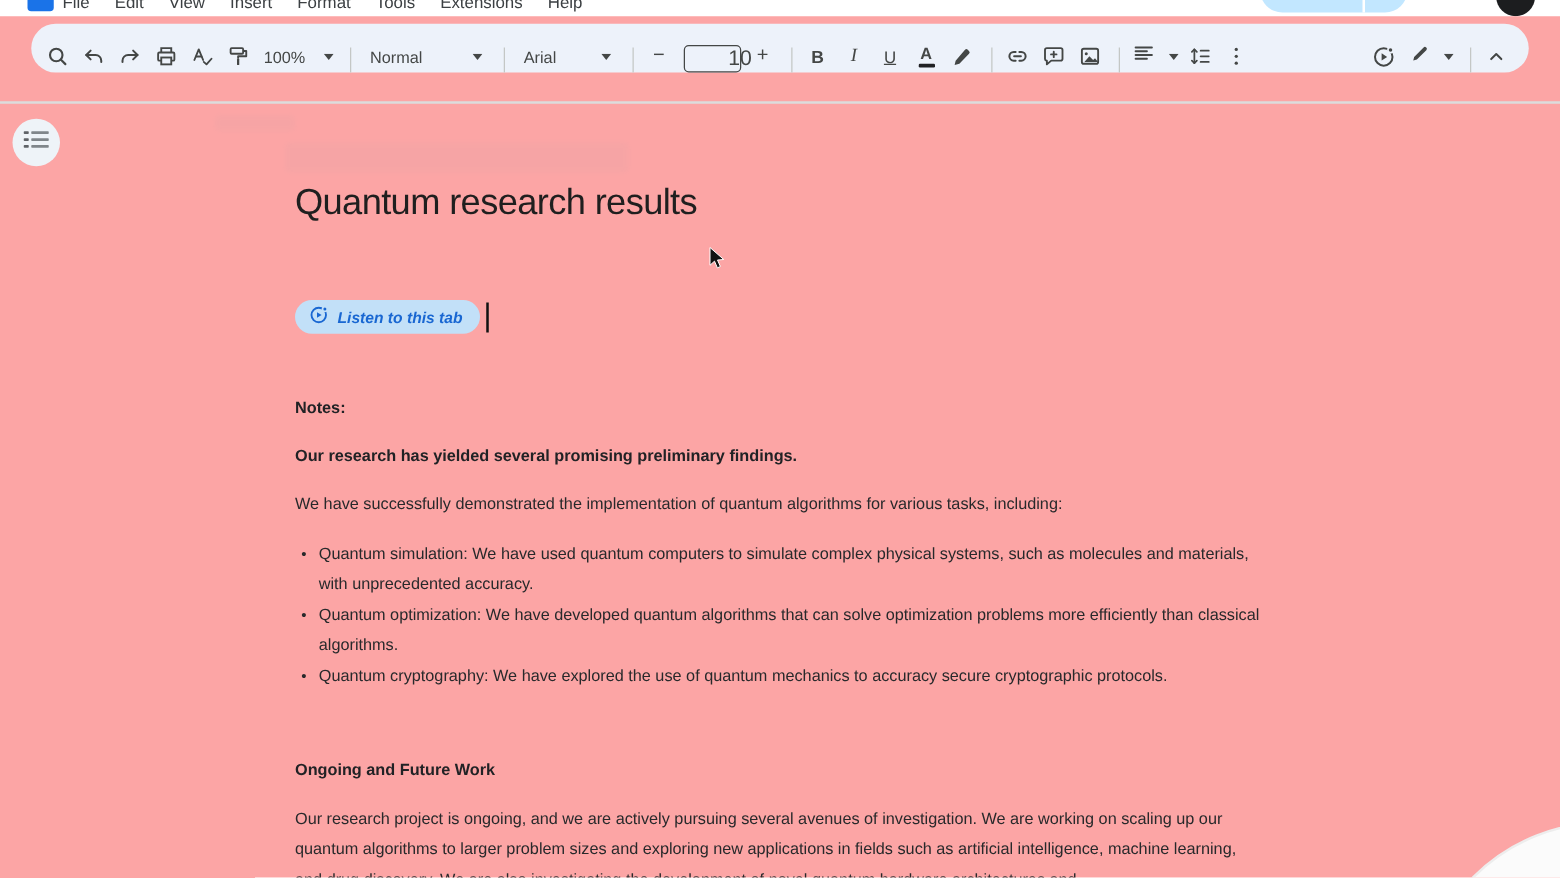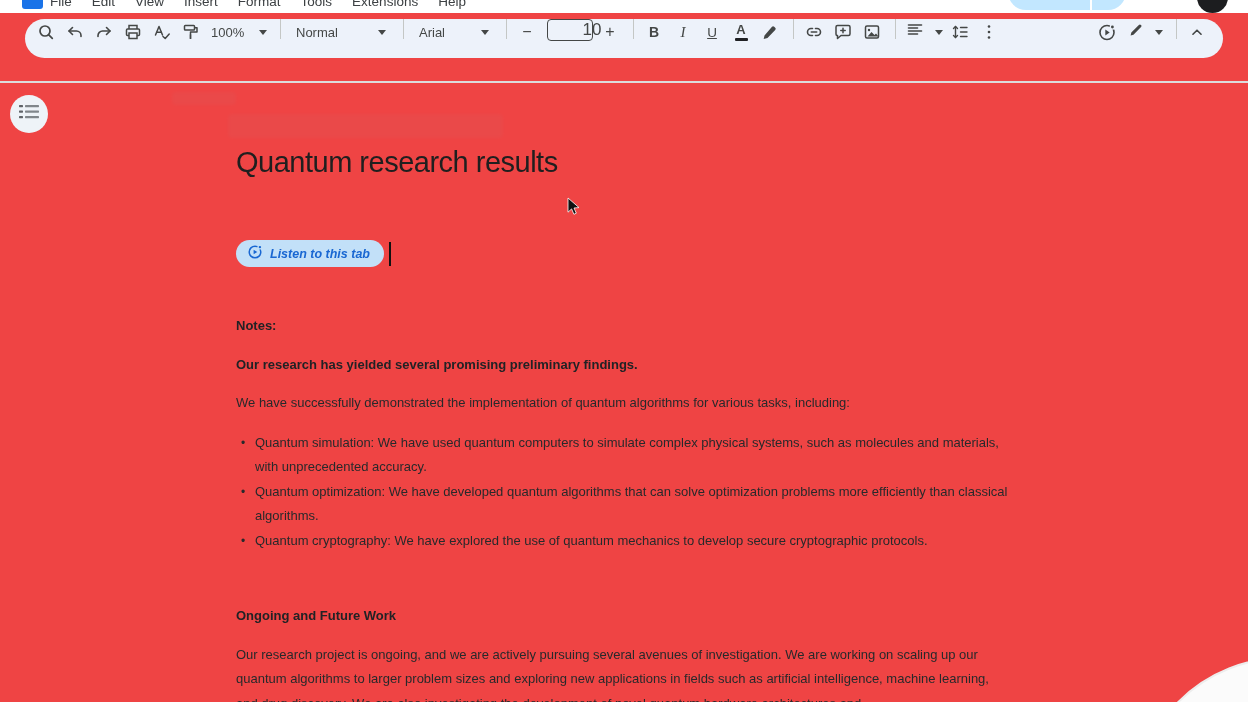--- a/index.html
+++ b/index.html
@@ -1,31 +1,31 @@
 <!DOCTYPE html>
 <html><head>
 <meta charset="utf-8">
 <style>
   * { margin:0; padding:0; box-sizing:border-box; }
   html,body { width:1248px; height:702px; overflow:hidden; background:#fff;
     font-family:"Liberation Sans", sans-serif; position:relative; }
-  .stage { position:absolute; inset:0; width:1248px; height:702px; background:#ef4444; }
+  .stage { position:absolute; inset:0; width:1248px; height:702px; background:#fca5a5; }
 
   
   .top-clip { position:absolute; top:0; left:0; width:1248px; height:13px; overflow:hidden; background:#fff; }
   .logo-sliver { position:absolute; left:22px; top:-5px; width:21px; height:14px; border-radius:3px; background:#1a73e8; }
   .menu-row { position:absolute; left:50px; top:-9px; display:flex; gap:20px; height:20px; align-items:center; }
   .menu-item { font-size:13.5px; color:#3c4043; white-space:nowrap; }
   .share-sliver { position:absolute; left:1008px; top:-27px; width:118px; height:37px; border-radius:18px; background:#c2e7ff; }
   .share-seam { position:absolute; left:82px; top:0; width:2px; height:37px; background:#fff; }
   .avatar-sliver { position:absolute; left:1197px; top:-18px; width:31px; height:31px; border-radius:50%; background:#1c1d1f; }
 
   
   .toolbar { position:absolute; top:19px; left:25px; width:1198px; height:39px; background:#edf2fa;
-    border-radius:20px; display:flex; align-items:flex-start; padding:0 10px 0 8px; color:#444746; }
+    border-radius:20px; display:flex; align-items:flex-end; padding:0 10px 0 8px; color:#444746; }
   .tb-btn { width:26px; height:26px; min-width:26px; display:flex; align-items:center; justify-content:center;
     margin-right:3px; border-radius:50%; color:#444746; }
   .tb-btn svg { display:block; }
   .tb-divider { width:1px; height:20px; background:#c4c7c5; margin:0 7px; flex:none; }
   .tb-text { font-size:13px; color:#444746; }
   .tb-select { display:flex; align-items:center; justify-content:space-between; height:26px; padding:0 8px;
     margin-right:2px; border-radius:4px; }
   .caret-down { width:8px; height:5px; flex:none; margin-left:8px; }
   .caret-down svg { display:block; }
   .fs-box { width:28px; height:22px; border:1.5px solid #444746; border-radius:4px; display:flex;
@@ -322,21 +322,21 @@
     <div class="text-caret"></div>
   </div>
 
   <div class="doc-body">
     <p class="bold">Notes:</p>
     <p class="bold">Our research has yielded several promising preliminary findings.</p>
     <p>We have successfully demonstrated the implementation of quantum algorithms for various tasks, including:</p>
     <ul>
       <li>Quantum simulation: We have used quantum computers to simulate complex physical systems, such as molecules and materials, with unprecedented accuracy.</li>
       <li>Quantum optimization: We have developed quantum algorithms that can solve optimization problems more efficiently than classical algorithms.</li>
-      <li>Quantum cryptography: We have explored the use of quantum mechanics to develop secure cryptographic protocols.</li>
+      <li>Quantum cryptography: We have explored the use of quantum mechanics to accuracy secure cryptographic protocols.</li>
     </ul>
     <p class="bold future-heading">Ongoing and Future Work</p>
     <p>Our research project is ongoing, and we are actively pursuing several avenues of investigation. We are working on scaling up our quantum algorithms to larger problem sizes and exploring new applications in fields such as artificial intelligence, machine learning, and drug discovery. We are also investigating the development of novel quantum hardware architectures and</p>
   </div>
 
   <div class="mouse-cursor">
     <svg width="14" height="19" viewBox="0 0 14 19">
         <path d="M1 1 L1 15.2 L4.6 11.9 L6.9 17.3 L9.3 16.2 L7 11 L12 10.6 Z" fill="#111" stroke="#fff" stroke-width="0.8"></path>
       </svg>
   </div>

